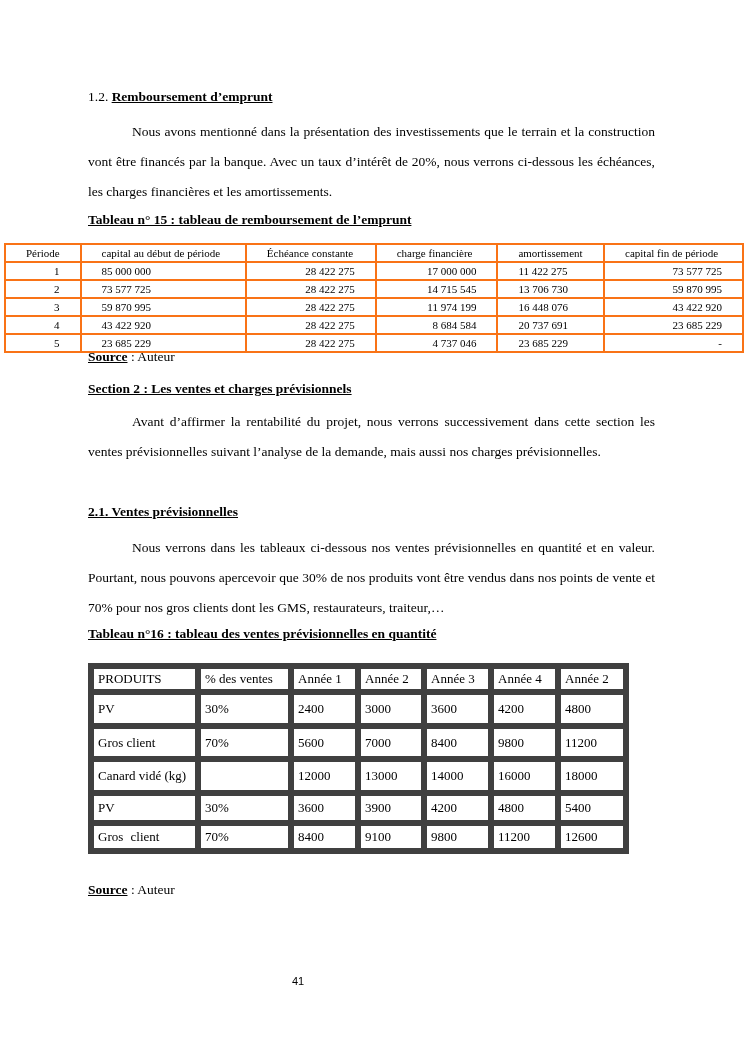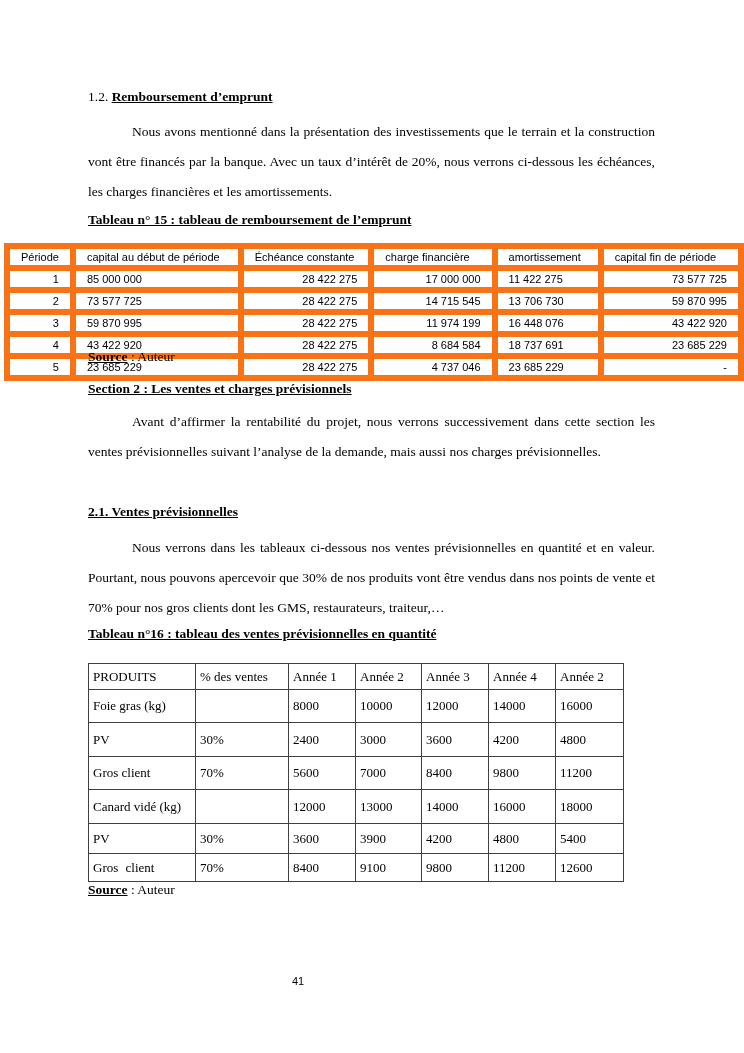--- a/index.html
+++ b/index.html
@@ -9,27 +9,27 @@
   .heading { font-size:13.5px; }
   .heading .num { font-weight:normal; }
   .heading .u { font-weight:bold; text-decoration:underline; }
   .para { position:absolute; left:88px; width:567px; font-size:13.5px; line-height:30px; text-align:justify; }
   .para .indent { display:inline-block; width:44px; }
   .caption { font-size:13.5px; font-weight:bold; text-decoration:underline; }
   .source { font-size:13.5px; }
   .source b { text-decoration:underline;text-align:center; }
 
   table.t1 { position:absolute; left:4px; top:243px; border-collapse:collapse; font-family:"Liberation Sans","DejaVu Sans",sans-serif; font-size:11px; }
-  table.t1 td { border:6px solid #f97316; height:16px; padding:0 11px; line-height:15px; white-space:nowrap; }
+  table.t1 td { border:2px solid #f97316; height:16px; padding:0 20px; line-height:15px; white-space:nowrap;font-family:Liberation Serif, serif; }
   table.t1 td.r { text-align:right; }
   table.t1 td.c { }
   table.t1 td.l { text-align:left; }
 
   table.t2 { position:absolute; left:88px; top:663px; border-collapse:collapse; font-family:"Liberation Serif","DejaVu Serif",serif; font-size:13px; }
-  table.t2 td { border:1px solid #404040; padding:0 4px; vertical-align:middle; text-align:left; line-height:14px; }
+  table.t2 td { border:6px solid #404040; padding:0 4px; vertical-align:middle; text-align:left; line-height:14px; }
   .pagenum { position:absolute; left:0; width:596px; top:975px; text-align:center; font-family:"Liberation Sans","DejaVu Sans",sans-serif; font-size:11px; }
 </style>
 </head>
 <body>
 
 <div class="abs serif heading" style="left:88px; top:89px;">
   <span class="num">1.2. </span><span class="u">Remboursement d’emprunt</span>
 </div>
 
 <div class="para serif" style="top:117px;">
@@ -78,21 +78,21 @@
     <td class="r">28 422 275</td>
     <td class="r">11 974 199</td>
     <td class="c">16 448 076</td>
     <td class="r">43 422 920</td>
   </tr>
   <tr>
     <td class="r">4</td>
     <td class="c">43 422 920</td>
     <td class="r">28 422 275</td>
     <td class="r">8 684 584</td>
-    <td class="c">18 737 691</td>
+    <td class="c">20 737 691</td>
     <td class="r">23 685 229</td>
   </tr>
   <tr>
     <td class="r">5</td>
     <td class="c">23 685 229</td>
     <td class="r">28 422 275</td>
     <td class="r">4 737 046</td>
     <td class="c">23 685 229</td>
     <td class="r">-</td>
   </tr>
@@ -129,29 +129,20 @@
   </colgroup>
   <tbody>
       <tr style="height:26px">
     <td>PRODUITS</td>
     <td>% des ventes</td>
     <td>Année 1</td>
     <td>Année 2</td>
     <td>Année 3</td>
     <td>Année 4</td>
     <td>Année 2</td>
-  </tr>
-  <tr style="height:33px">
-    <td>Foie gras (kg)</td>
-    <td></td>
-    <td>8000</td>
-    <td>10000</td>
-    <td>12000</td>
-    <td>14000</td>
-    <td>16000</td>
   </tr>
   <tr style="height:34px">
     <td>PV</td>
     <td>30%</td>
     <td>2400</td>
     <td>3000</td>
     <td>3600</td>
     <td>4200</td>
     <td>4800</td>
   </tr>

